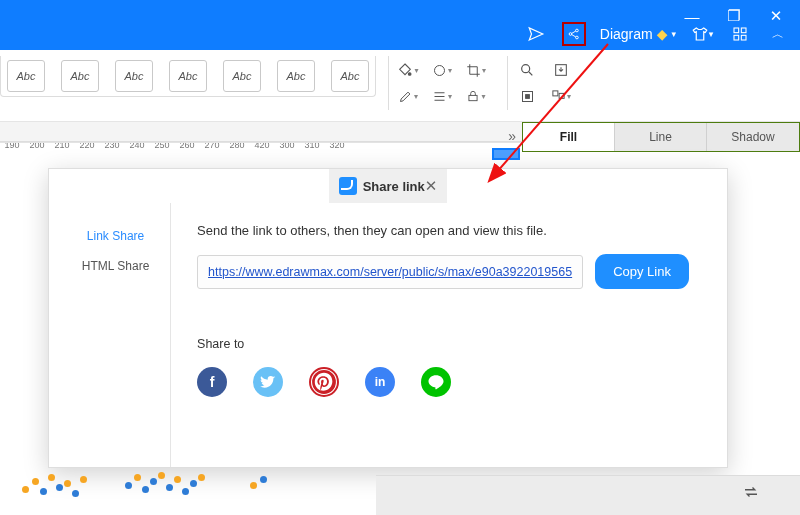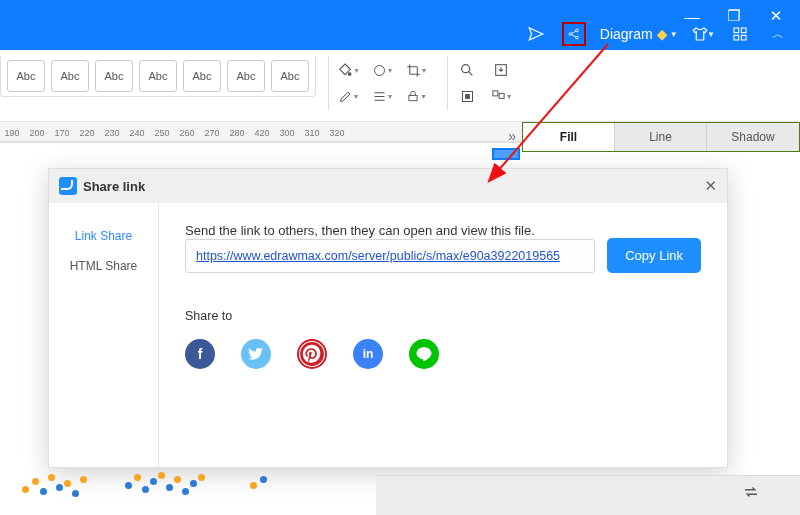--- a/index.html
+++ b/index.html
@@ -9,56 +9,56 @@
   .titlebar { background: #0f7dff; height: 50px; display: flex; align-items: center; justify-content: flex-end; padding: 0 10px; color: #fff; position: relative; }
   .tb-right { display: flex; align-items: center; gap: 14px; }
   .tb-windowctl { position: absolute; right: 12px; top: 4px; display: flex; gap: 18px; color: #fff; font-size: 13px; }
   .tb-icon { width: 24px; height: 24px; display: flex; align-items: center; justify-content: center; font-size: 15px; }
   .diagram-label { display: flex; align-items: center; gap: 4px; font-size: 14px; }
   .share-box { border: 2px solid #b60000; padding: 2px 3px; }
   .gem { color: #ffd34e; }
 
   
   .toolbar { height: 72px; background: #fff; border-bottom: 1px solid #e5e5e5; display: flex; align-items: flex-start; padding: 6px 0 0 0; }
-  .abc-group { display: flex; gap: 6px; padding: 4px 6px; border: 1px solid #ddd; border-top: none; border-radius: 0 0 4px 4px; margin-left: 0; }
+  .abc-group { display: flex; gap: 16px; padding: 4px 6px; border: 1px solid #ddd; border-top: none; border-radius: 0 0 4px 4px; margin-left: 0; font-style: italic; }
   .abc-swatch { width: 38px; height: 32px; border: 1px solid #c9c9c9; border-radius: 3px; display: flex; align-items: center; justify-content: center; font-size: 11px; color: #555; background: #fff; }
   .tool-section { margin-left: 12px; padding: 4px 8px; border-left: 1px solid #ddd; display: flex; flex-direction: column; gap: 6px; }
   .tool-row { display: flex; gap: 12px; }
   .tool-btn { width: 22px; height: 20px; display: flex; align-items: center; justify-content: center; color: #555; font-size: 15px; }
   .tool-btn .caret { font-size: 8px; margin-left: 1px; color: #888; }
 
   
   .ruler { height: 20px; background: #f4f4f4; border-bottom: 1px solid #ddd; display: flex; align-items: center; position: relative; font-size: 9px; color: #777; }
-  .ruler-num { position: absolute; top: 6px; transform: translateX(-50%); }
+  .ruler-num { position: absolute; top: 18px; transform: translateX(-50%); }
 
   
   .right-tabs { position: absolute; right: 0; top: 122px; display: flex; background: #e9e9e9; border: 1px solid #4d7c0f; }
   .rtab { width: 92px; text-align: center; padding: 7px 0; font-size: 12px; color: #555; border-right: 1px solid #d0d0d0; }
   .rtab:last-child { border-right: none; }
   .rtab.active { background: #fff; font-weight: bold; color: #222; }
   .chevrons { position: absolute; right: 278px; top: 124px; font-size: 14px; color: #666; padding: 4px 6px; }
   .blue-chip { position: absolute; right: 280px; top: 148px; width: 28px; height: 12px; border: 2px solid #0f7dff; background: #4da0ff; }
 
   
-  .modal { position: absolute; left: 48px; top: 168px; width: 680px; height: 300px; background: #fff; border: 1px solid #dedede; box-shadow: 0 6px 24px rgba(0,0,0,.18); display: flex; flex-direction: column; }
+  .modal { position: absolute; left: 48px; top: 168px; width: 680px; height: 300px; background: #fff; border: 1px solid #dedede; box-shadow: 0 6px 24px rgba(0,0,0,.18); display: flex; flex-direction: column; align-items: center; }
   .modal-header { height: 34px; background: #efefef; display: flex; align-items: center; padding: 0 10px; justify-content: space-between; }
   .modal-title { display: flex; align-items: center; gap: 6px; font-size: 13px; font-weight: bold; color: #333; }
   .modal-logo { width: 18px; height: 18px; background: #1f8fff; border-radius: 3px; position: relative; }
   .modal-logo::after { content: ""; position: absolute; width: 10px; height: 8px; border: 2px solid #fff; border-top: none; border-left: none; border-radius: 0 0 6px 0; left: 2px; top: 3px; }
   .modal-close { font-size: 15px; color: #666; cursor: pointer; }
   .modal-body { flex: 1; display: flex; }
   .modal-side { width: 110px; border-right: 1px solid #e5e5e5; padding-top: 18px; }
   .side-item { text-align: center; font-size: 12px; padding: 8px 0; color: #555; }
   .side-item.active { color: #2a8cff; }
   .modal-main { flex: 1; padding: 20px 26px; }
-  .instr { font-size: 13px; color: #333; margin-bottom: 0; }
+  .instr { font-size: 13px; color: #333; margin-bottom: 16px; }
   .link-row { display: flex; gap: 12px; align-items: center; }
   .link-input { flex: 1; border: 1px solid #d6d6d6; border-radius: 3px; padding: 9px 10px; font-size: 12.5px; color: #2255cc; text-decoration: underline; background: #fdfdfd; }
-  .copy-btn { background: #1f8fff; color: #fff; border: none; border-radius: 5px; padding: 10px 18px; font-size: 13px; cursor: pointer; }
-  .shareto { margin-top: 36px; }
+  .copy-btn { background: #1f8fff; color: #fff; border: none; border-radius: 11px; padding: 10px 18px; font-size: 13px; cursor: pointer; }
+  .shareto { margin-top: 48px; }
   .shareto-label { font-size: 12.5px; color: #333; margin-bottom: 16px; }
   .social-row { display: flex; gap: 26px; }
   .social { width: 30px; height: 30px; border-radius: 50%; display: flex; align-items: center; justify-content: center; color: #fff; font-size: 14px; font-weight: bold; }
   .fb { background: #3b5998; }
   .tw { background: #69c1f6; }
   .pin { background: #fff; color: #cb2027; border: 2px solid #cb2027; font-size: 18px; }
   .li { background: #3b82f6; }
   .line { background: #00c300; }
 
   
@@ -206,21 +206,21 @@
           </svg>
           <span class="caret">▾</span>
         </span>
     </div>
   </div>
 </div>
 
 <div class="ruler">
   <span class="ruler-num" style="left:12px">190</span>
   <span class="ruler-num" style="left:37px">200</span>
-  <span class="ruler-num" style="left:62px">170</span>
+  <span class="ruler-num" style="left:62px">210</span>
   <span class="ruler-num" style="left:87px">220</span>
   <span class="ruler-num" style="left:112px">230</span>
   <span class="ruler-num" style="left:137px">240</span>
   <span class="ruler-num" style="left:162px">250</span>
   <span class="ruler-num" style="left:187px">260</span>
   <span class="ruler-num" style="left:212px">270</span>
   <span class="ruler-num" style="left:237px">280</span>
   <span class="ruler-num" style="left:262px">420</span>
   <span class="ruler-num" style="left:287px">300</span>
   <span class="ruler-num" style="left:312px">310</span>

